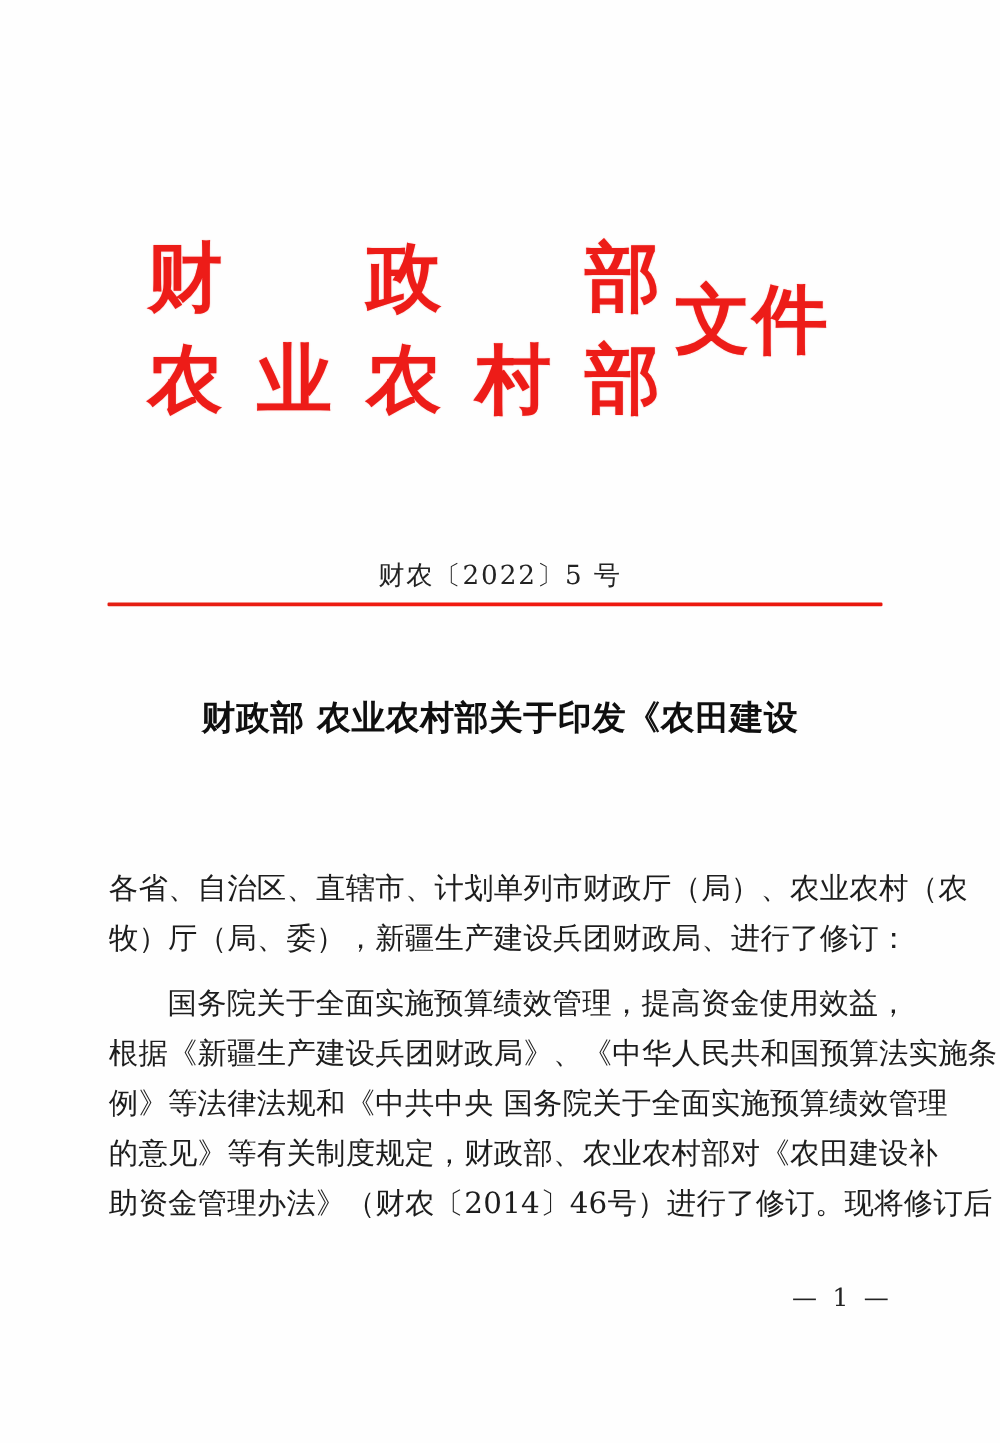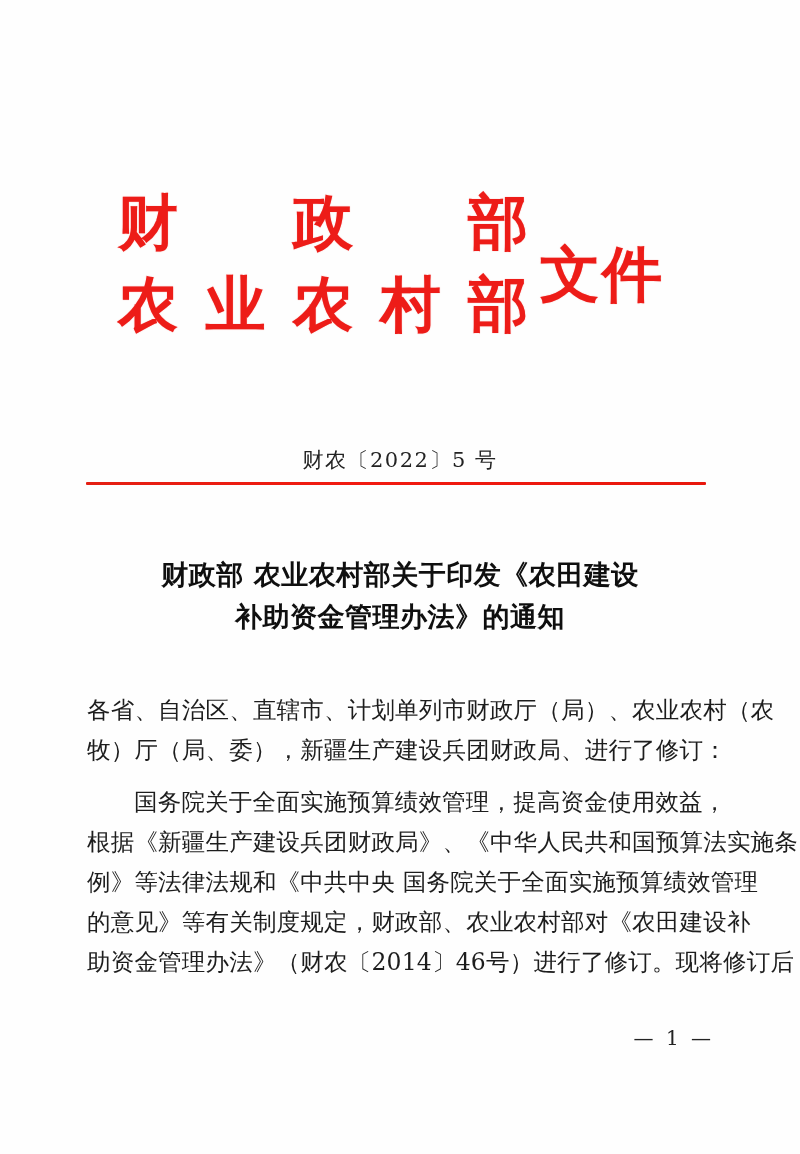--- a/index.html
+++ b/index.html
@@ -48,21 +48,21 @@
     justify-content: space-between;
     text-shadow: 0 0 1px rgba(237,28,24,0.5);
   }
   .mh-dept > span { display: inline-block; }
   .mh-line1 { top: 24px; }
   .mh-line2 { top: 106px; }
 
   .mh-wenjian {
     position: absolute;
     left: 540px;
-    top: 76px;
+    top: 58px;
     color: #ed1c18;
     font-family: "DejaVu Serif", "Liberation Serif", serif;
     font-weight: 700;
     font-size: 60px;
     line-height: 1;
     letter-spacing: 2px;
     white-space: nowrap;
     text-shadow: 0 0 1px rgba(237,28,24,0.5);
   }
 
@@ -163,21 +163,20 @@
     </div>
     <div class="mh-wenjian">文件</div>
   </div>
 
   <div class="doc-number">财农〔2022〕5 号</div>
 
   <div class="red-rule"></div>
 
   <div class="doc-title">
     <span class="tline">财政部 农业农村部关于印发《农田建设</span>
-    <span class="tline">补助资金管理办法》的通知</span>
   </div>
 
   <div class="body-block">
     <span class="body-line">各省、自治区、直辖市、计划单列市财政厅（局）、农业农村（农</span>
     <span class="body-line nojustify">牧）厅（局、委），新疆生产建设兵团财政局、进行了修订：</span>
     <span class="body-gap"></span>
     <span class="body-line nojustify" style="text-indent:47px">国务院关于全面实施预算绩效管理，提高资金使用效益，</span>
     <span class="body-line">根据《新疆生产建设兵团财政局》、《中华人民共和国预算法实施条</span>
     <span class="body-line">例》等法律法规和《中共中央 国务院关于全面实施预算绩效管理</span>
     <span class="body-line">的意见》等有关制度规定，财政部、农业农村部对《农田建设补</span>

